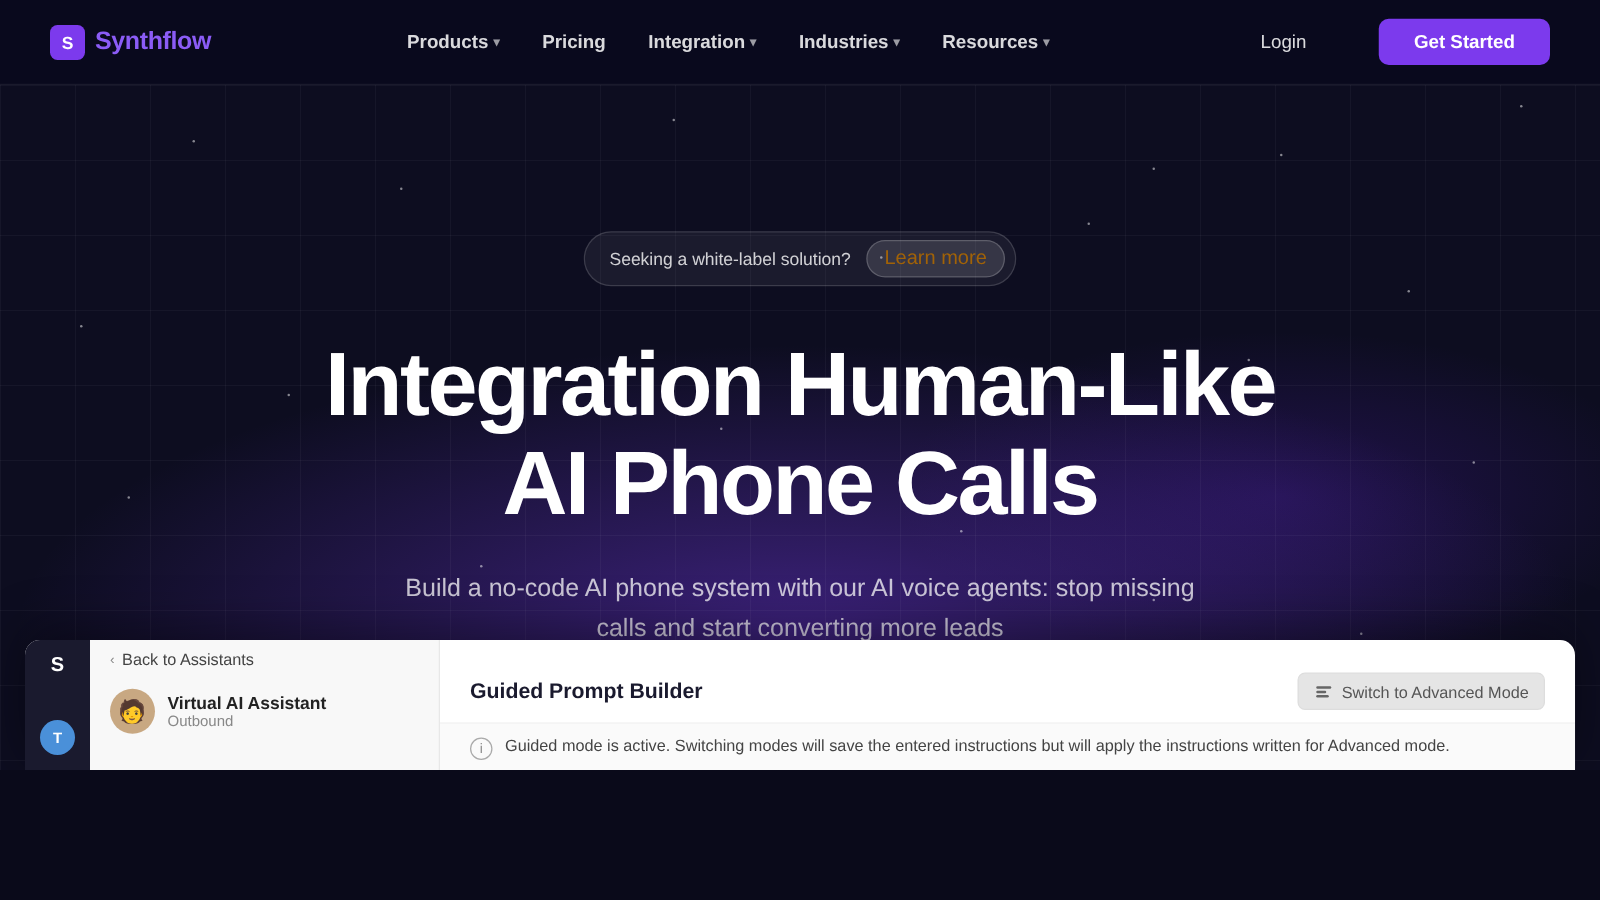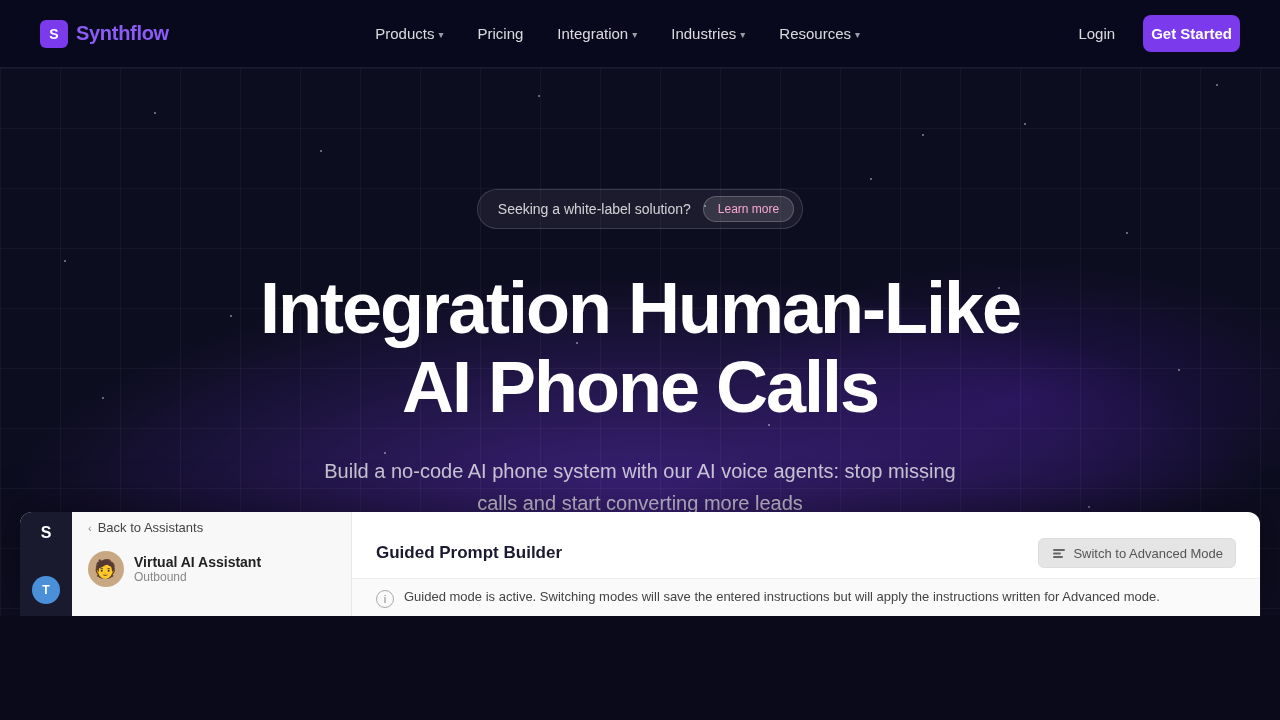--- a/index.html
+++ b/index.html
@@ -49,21 +49,21 @@
       align-items: center;
       gap: 6px;
     }
     .nav-item {
       display: flex;
       align-items: center;
       gap: 4px;
       padding: 8px 14px;
       color: rgba(255,255,255,0.85);
       font-size: 15px;
-      font-weight: 400;
+      font-weight: 700;
       cursor: pointer;
       border-radius: 6px;
       transition: background 0.2s;
     }
     .nav-chevron {
       font-size: 10px;
       opacity: 0.7;
       margin-top: 1px;
     }
     .nav-actions {
@@ -75,26 +75,27 @@
       color: rgba(255,255,255,0.85);
       font-size: 15px;
       font-weight: 500;
       cursor: pointer;
       padding: 8px 12px;
     }
     .get-started-btn {
       background: #7c3aed;
       color: #fff;
       border: none;
-      padding: 10px 8px;
+      padding: 10px 28px;
       border-radius: 8px;
       font-size: 15px;
       font-weight: 600;
       cursor: pointer;
       transition: background 0.2s;
+      margin-left: 30px;
     }
 
     
     .hero {
       position: relative;
       height: 548px;
       display: flex;
       flex-direction: column;
       align-items: center;
       justify-content: flex-end;
@@ -144,22 +145,22 @@
       border: 1px solid rgba(255,255,255,0.15);
       border-radius: 50px;
       padding: 6px 8px 6px 20px;
       font-size: 14px;
       color: rgba(255,255,255,0.8);
       margin-bottom: 40px;
     }
     .learn-more-btn {
       background: rgba(255,255,255,0.12);
       border: 1px solid rgba(255,255,255,0.2);
-      color: #f9a8d4;
-      font-size: 12px;
+      color: #a16207;
+      font-size: 16px;
       font-weight: 500;
       padding: 5px 14px;
       border-radius: 50px;
       cursor: pointer;
       margin-left: 12px;
     }
 
     
     .hero-headline {
       position: relative;

